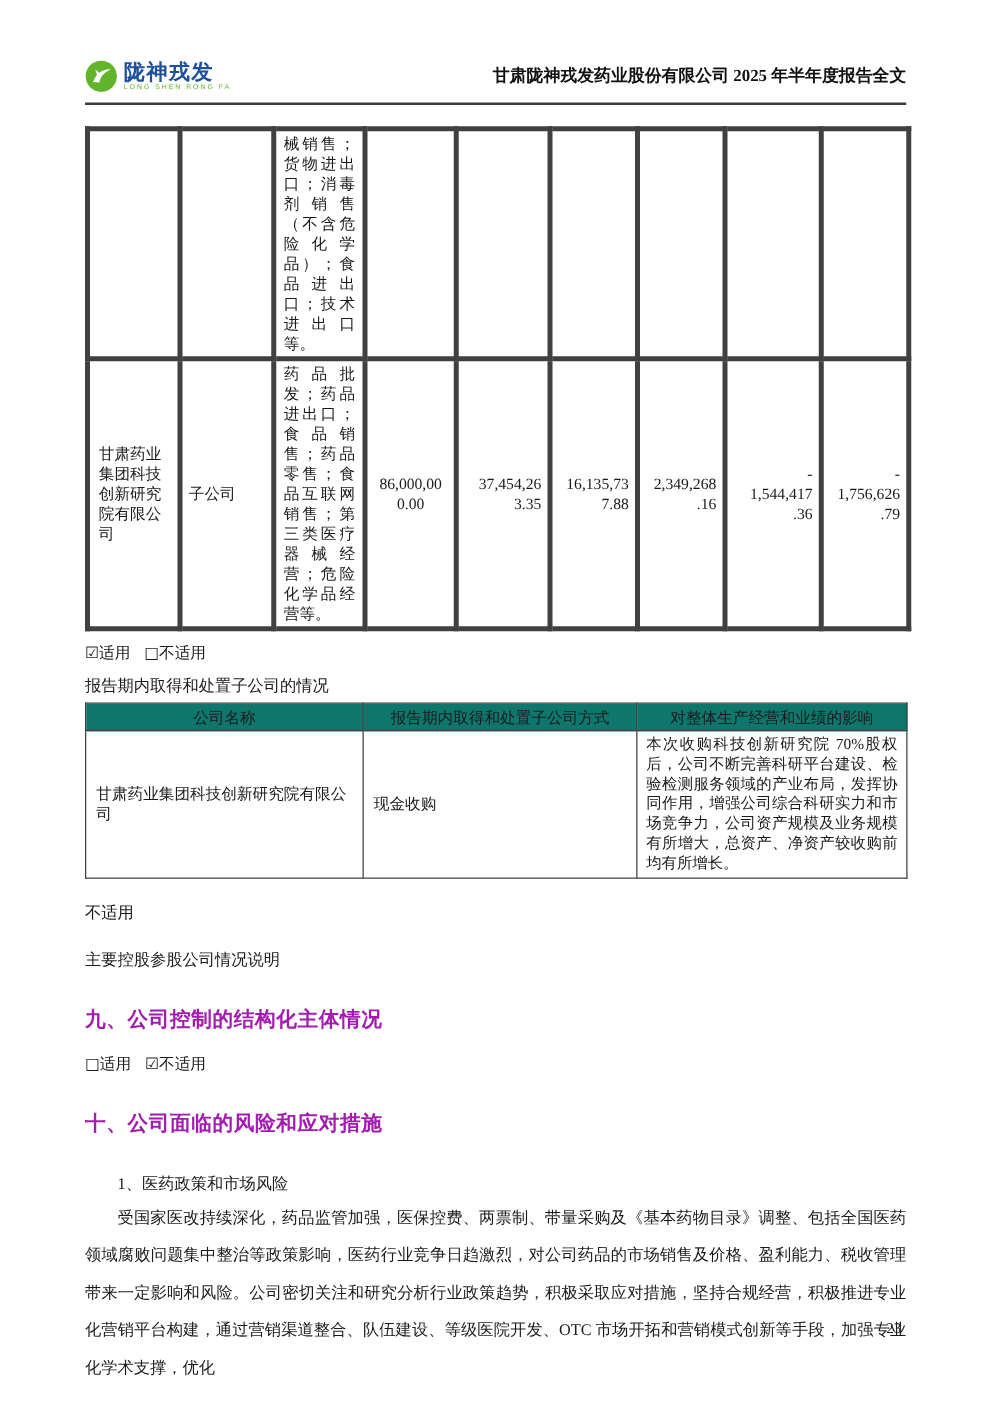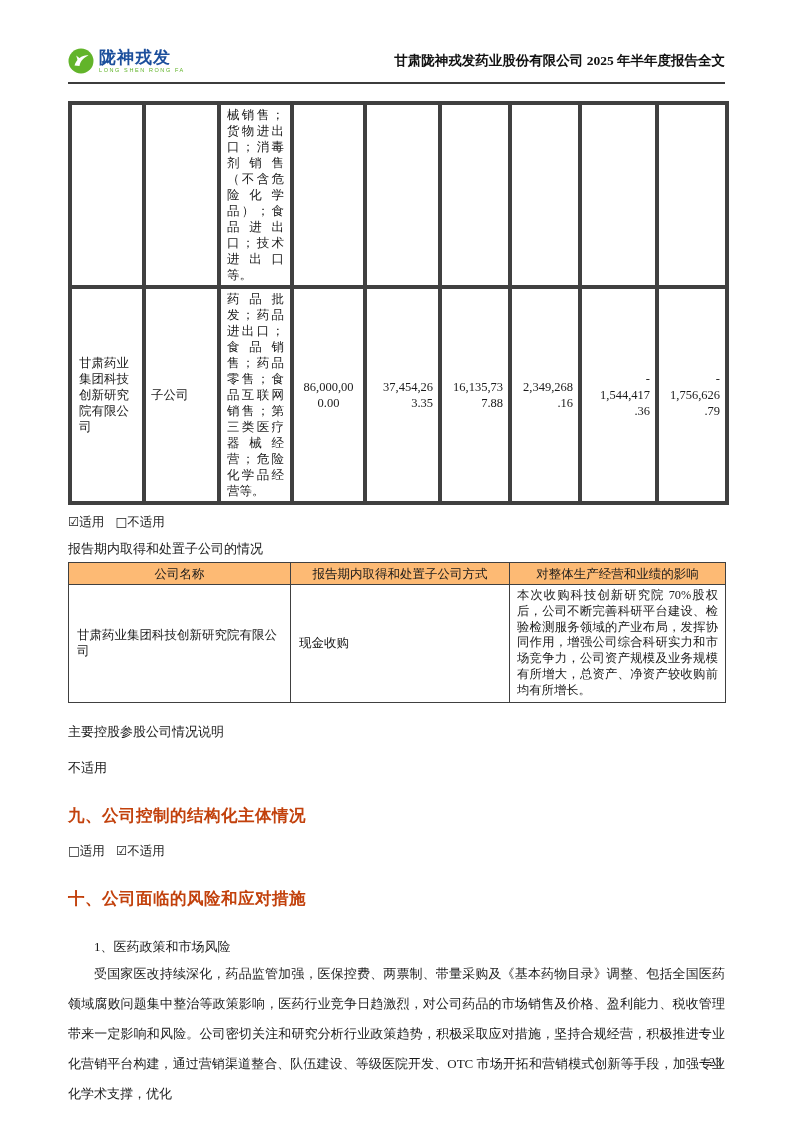--- a/index.html
+++ b/index.html
@@ -29,33 +29,33 @@
   .t1{width:657px;margin-top:17px;font-size:12.5px;line-height:16px;}
   .t1 td{border:4px solid #404040;vertical-align:middle;padding:2px 5px;box-sizing:border-box;}
   .t1 tr.r1{height:178px;}
   .t1 tr.r2{height:205px;}
   .t1 td.scope{text-align:justify;word-break:break-all;vertical-align:top;padding:2px 6px;}
   .t1 td.co{word-break:break-all;padding:2px 7px;}
   .t1 td.num{text-align:right;white-space:pre-line;}
   .t1 td.numleft{text-align:center;white-space:pre-line;}
   .t2{width:657px;margin-top:4px;font-size:12.5px;line-height:16px;}
   .t2 th,.t2 td{border:1px solid #404040;box-sizing:border-box;}
-  .t2 th{background:#fdba74;font-weight:normal;text-align:center;height:22px;padding:2px 4px;}
+  .t2 th{background:#0f766e;font-weight:normal;text-align:center;height:22px;padding:2px 4px;}
   .t2 td{vertical-align:middle;padding:3px 8px;}
   .t2 td.name{word-break:break-all;}
   .t2 td.impact{text-align:justify;word-break:break-all;line-height:15.8px;font-size:12.3px;padding:3px 7px;}
   
   .line{font-size:13px;margin:9px 0 0 0;}
   .checks{margin-top:9px;}
   .checks .box{font-family:"DejaVu Sans","Liberation Sans",sans-serif;font-size:12.5px;}
   .checks span{margin-right:8px;}
   .note{margin-top:20px;}
   .note2{margin-top:18px;}
   h2{
-    font-size:16.5px;font-weight:bold;color:#c2410c;
+    font-size:16.5px;font-weight:bold;color:#a21caf;
     font-family:"Liberation Sans","DejaVu Sans",sans-serif;
     margin:28px 0 0 0;letter-spacing:0.5px;
   }
   .sec-checks{margin-top:16px;}
   .sub-item{font-size:13px;margin:28px 0 0 26px;}
   .body-para{
     font-size:13px;line-height:30px;text-align:justify;
     text-indent:26px;margin:3px 0 0 0;word-break:break-all;
   }
   .pageno{
@@ -151,22 +151,22 @@
       <th>对整体生产经营和业绩的影响</th>
     </tr>
     <tr>
       <td class="name">甘肃药业集团科技创新研究院有限公司</td>
       <td>现金收购</td>
       <td class="impact">本次收购科技创新研究院 70%股权后，公司不断完善科研平台建设、检验检测服务领域的产业布局，发挥协同作用，增强公司综合科研实力和市场竞争力，公司资产规模及业务规模有所增大，总资产、净资产较收购前均有所增长。</td>
     </tr>
   </tbody>
     </table>
 
+  <p class="line note2">不适用</p>
   <p class="line note">主要控股参股公司情况说明</p>
-  <p class="line note2">不适用</p>
 
   <h2>九、公司控制的结构化主体情况</h2>
 
   <p class="line checks sec-checks">
     <span class="box">□适用</span>
     <span class="box">☑不适用</span>
   </p>
 
   <h2>十、公司面临的风险和应对措施</h2>
 

